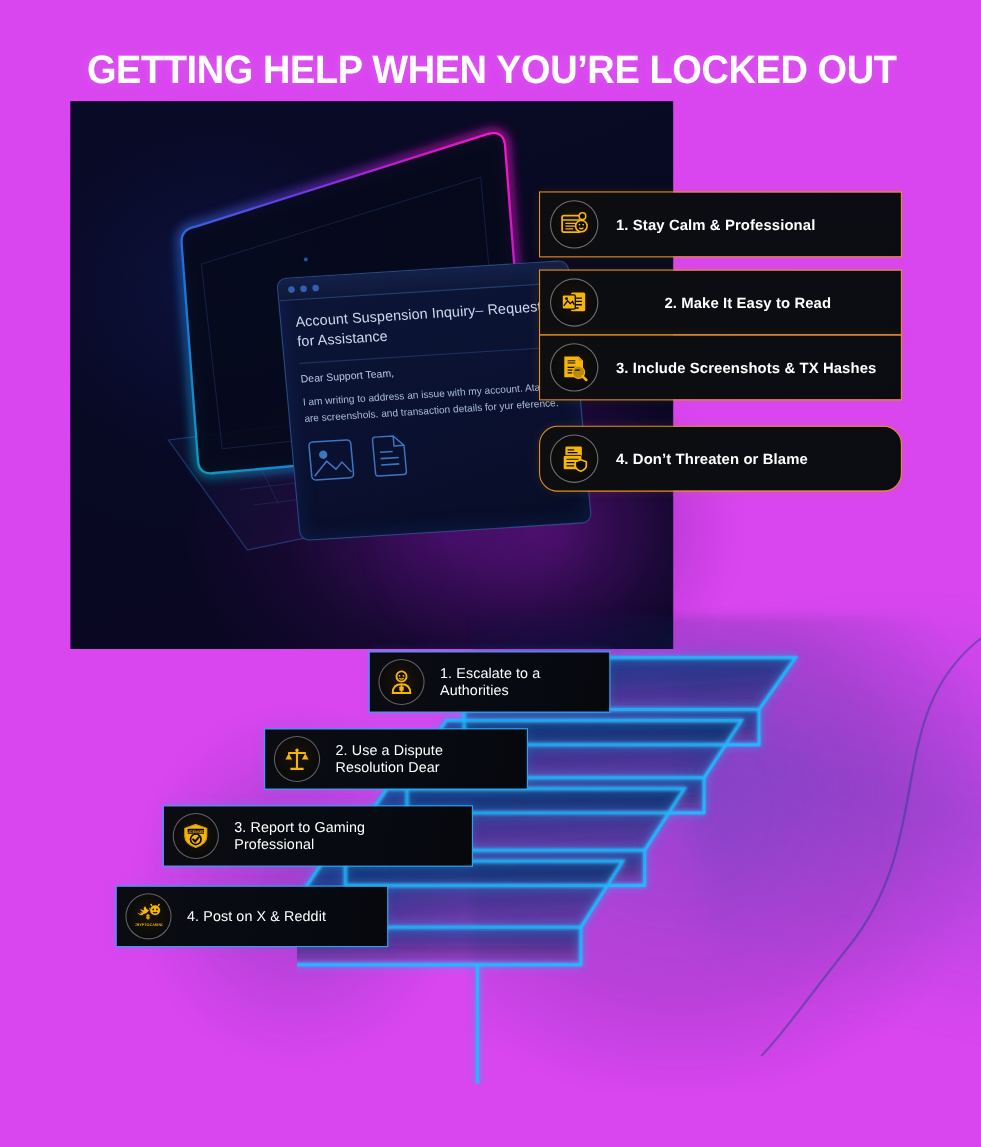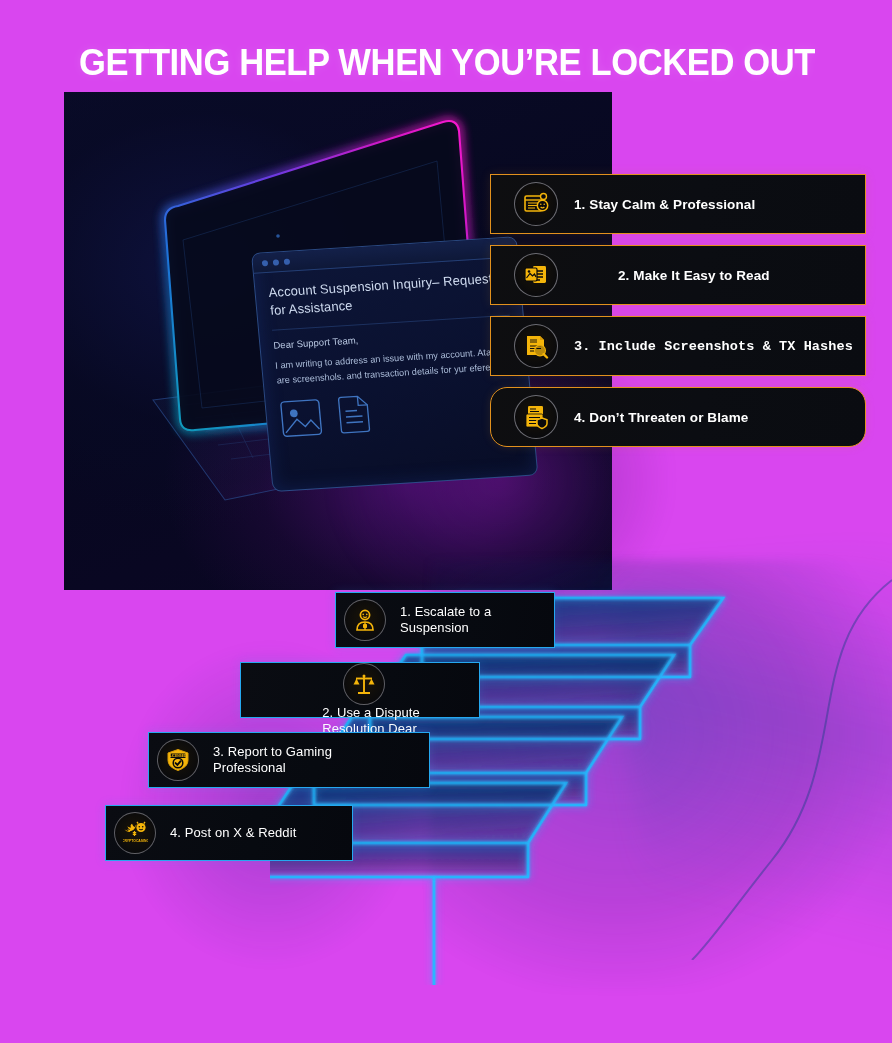--- a/index.html
+++ b/index.html
@@ -94,25 +94,25 @@
   }
   .mail-rule{ height:1px; background:rgba(70,120,200,0.30); margin:11px 0 9px; }
   .mail-greet{ color:#b9c8e2; font-size:9.5px; margin-bottom:8px; }
   .mail-para{ color:#aabbd8; font-size:9.2px; line-height:1.62; }
   .attachments{ display:flex; gap:11px; margin-top:12px; }
   .att{ width:42px; height:38px; }
 
   
   .ocard{
     position:absolute;
-    left:490px; width:376px; height:60px;
+    left:490px; width:330px; height:60px;
     background:linear-gradient(100deg,#0e0e10 0%,#0b0d12 55%,#0a0c11 100%);
     border:1px solid #e2911d;
     display:flex; align-items:center;
-    padding-left:23px;
+    padding-left:9px;
     box-shadow:0 0 10px rgba(226,145,29,0.13);
   }
   .ocard .label{
     color:#ffffff; font-size:13.5px; font-weight:bold;
     margin-left:16px; letter-spacing:.1px;
   }
   .icon-ring{
     width:44px; height:44px; border-radius:50%;
     border:1px solid rgba(190,190,200,0.55);
     background:radial-gradient(circle at 50% 45%, #1a1408 0%, #0a0a0c 70%);
@@ -265,21 +265,21 @@
           <path d="M 13 9 L 20 9 M 13 12 L 20 12 M 13 15 L 20 15 M 13 18 L 17 18"></path>
         </g>
         <rect x="2" y="6" width="12" height="13" rx="1.4" fill="#f5b50a" stroke="#0a0a0c" stroke-width="1.2"></rect>
         <path d="M 3.5 16 L 7 11.5 L 9.5 14 L 11.5 12 L 13 15" stroke="#0a0a0c" stroke-width="1.2" fill="none"></path>
         <circle cx="6" cy="9.5" r="1.3" fill="#0a0a0c"></circle>
       </svg>
     </span>
     <span class="label">2. Make It Easy to Read</span>
   </div>
 
-  <div class="ocard" style="top:316px;font-family:Liberation Mono, monospace;">
+  <div class="ocard" style="top:304px;">
     <span class="icon-ring">
       <svg width="26" height="26" viewBox="0 0 26 26">
         <path d="M 4 3 L 17 3 L 21 7 L 21 22 L 4 22 Z" fill="#f5b50a"></path>
         <path d="M 17 3 L 17 7 L 21 7" fill="#d99c06"></path>
         <g stroke="#0a0a0c" stroke-width="0.9">
           <path d="M 7 7 L 14 7 M 7 9 L 14 9"></path>
         </g>
         <g stroke="#0a0a0c" stroke-width="1.1">
           <path d="M 7 13 L 18 13 M 7 15.5 L 18 15.5 M 7 18 L 13 18"></path>
         </g>
@@ -369,25 +369,25 @@
         <circle cx="10.2" cy="6.4" r="0.8" fill="#f5b50a"></circle>
         <circle cx="13.8" cy="6.4" r="0.8" fill="#f5b50a"></circle>
         <path d="M 10 8.6 Q 12 10.2 14 8.6" stroke="#f5b50a" stroke-width="1.2" fill="none"></path>
         <path d="M 4 22 Q 4 14 12 14 Q 20 14 20 22 Z" fill="none" stroke="#f5b50a" stroke-width="1.7"></path>
         <path d="M 12 14 L 12 22" stroke="#f5b50a" stroke-width="1.4"></path>
         <rect x="10" y="16" width="4" height="4" rx="0.7" fill="#f5b50a"></rect>
       </svg>
     </span>
     <span class="label">
       <span>1. Escalate to a</span><br>
-      <span>Suspension</span>
-    </span>
-  </div>
-
-  <div class="bcard" style="left:240px; top:662px; width:240px;flex-direction:column;">
+      <span>Authorities</span>
+    </span>
+  </div>
+
+  <div class="bcard" style="left:240px; top:662px; width:240px;">
     <span class="icon-ring">
       <svg width="24" height="24" viewBox="0 0 24 24">
         <path d="M 12 3 L 12 21" stroke="#f5b50a" stroke-width="1.9"></path>
         <path d="M 4 6.5 L 20 6.5" stroke="#f5b50a" stroke-width="1.9"></path>
         <circle cx="12" cy="4" r="1.5" fill="#f5b50a"></circle>
         <path d="M 6 21 L 18 21" stroke="#f5b50a" stroke-width="2"></path>
         <path d="M 1.5 12.5 L 4.5 6.8 L 7.5 12.5 Z" fill="#f5b50a"></path>
         <path d="M 16.5 12.5 L 19.5 6.8 L 22.5 12.5 Z" fill="#f5b50a"></path>
         <path d="M 4.5 6.8 L 4.5 9" stroke="#f5b50a" stroke-width="1.2"></path>
       </svg>

